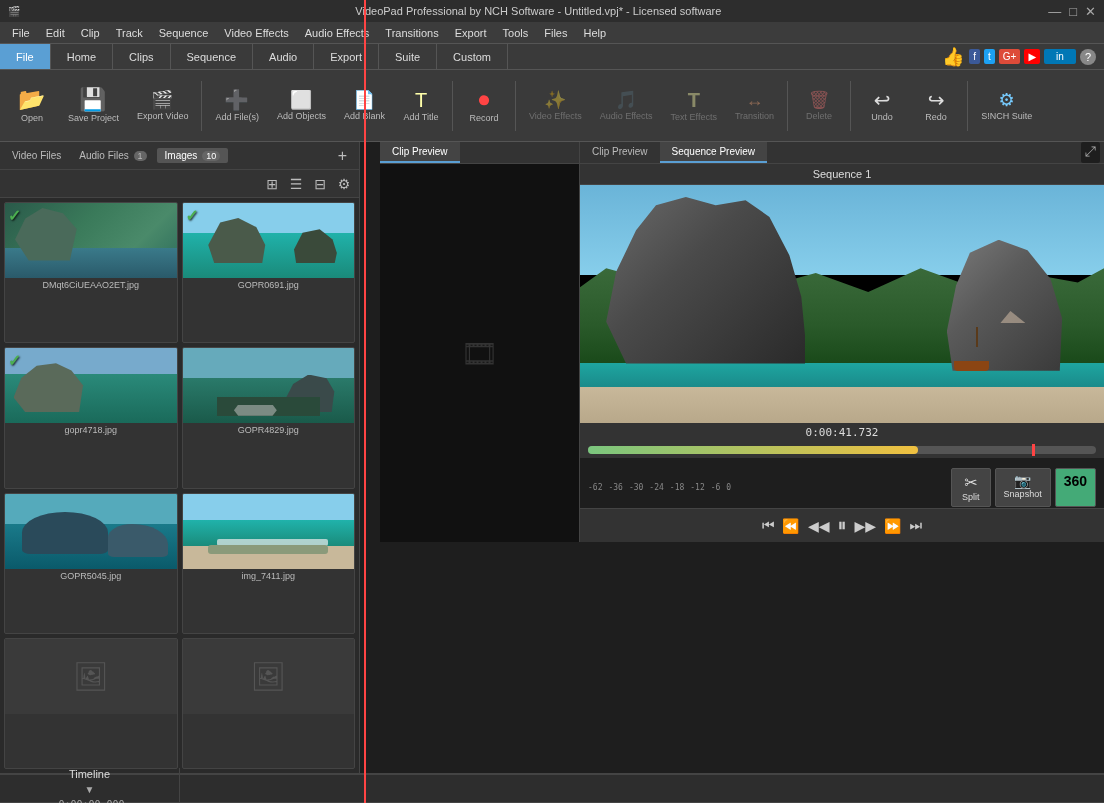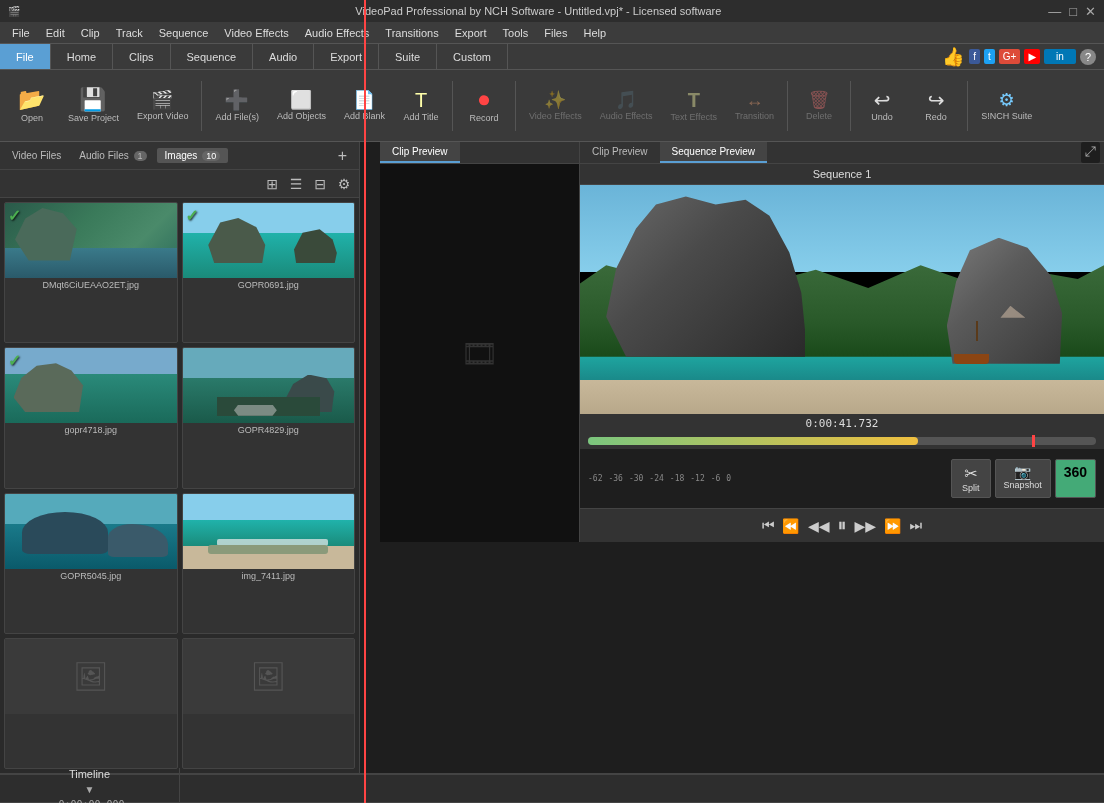--- a/index.html
+++ b/index.html
@@ -57,21 +57,21 @@
     .seq-title { background: #333; padding: 4px 12px; font-size: 11px; color: #ddd; text-align: center; border-bottom: 1px solid #444; }
     .seq-video { flex: 1; background: #000; position: relative; overflow: hidden; }
     .expand-btn { position: absolute; top: 4px; right: 4px; color: #aaa; cursor: pointer; font-size: 14px; background: rgba(0,0,0,0.4); border-radius: 2px; padding: 1px 4px; }
     .timecode { text-align: center; background: #333; padding: 3px; font-size: 11px; color: #ddd; font-family: monospace; }
     .playback-controls { background: #333; padding: 4px; display: flex; align-items: center; justify-content: center; gap: 4px; border-top: 1px solid #444; }
     .pb-btn { color: #ccc; cursor: pointer; font-size: 14px; padding: 2px; }
     .progress-bar-area { background: #333; padding: 4px 8px; }
     .progress-track { height: 8px; background: #555; border-radius: 4px; position: relative; }
     .progress-fill { height: 100%; background: linear-gradient(90deg, #7bc67e, #f0c040); border-radius: 4px; width: 65%; }
     .progress-marker { position: absolute; right: 12%; top: -2px; width: 3px; height: 12px; background: #ff4444; }
-    .db-meter { display: flex; align-items: center; gap: 4px; padding: 10px 8px; }
+    .db-meter { display: flex; align-items: center; gap: 4px; padding: 1px 8px; margin-top: 9px; }
     .db-labels { display: flex; gap: 6px; font-size: 8px; color: #888; font-family: monospace; }
     .right-controls { display: flex; gap: 4px; }
     .split-btn { background: #444; border: 1px solid #555; color: #ddd; padding: 4px 10px; font-size: 10px; cursor: pointer; border-radius: 2px; display: flex; flex-direction: column; align-items: center; }
     .snap-btn { background: #444; border: 1px solid #555; color: #ddd; padding: 4px 8px; font-size: 10px; cursor: pointer; border-radius: 2px; display: flex; flex-direction: column; align-items: center; }
     .vr-btn { background: #4a7; border: 1px solid #555; color: #000000; padding: 4px 8px; font-size: 16px; font-weight: bold; cursor: pointer; border-radius: 2px; display: flex; flex-direction: column; align-items: center; }
 
     
     #timeline { height: 250px; background: #1e1e1e; border-top: 2px solid #444; display: flex; flex-direction: column; }
     #timeline-header { height: 28px; background: #2d2d2d; display: flex; align-items: center; border-bottom: 1px solid #444; }
     #timeline-label { width: 180px; min-width: 180px; padding: 0 8px; display: flex; align-items: center; gap: 4px; font-size: 11px; color: #ddd; border-right: 1px solid #444; flex-direction: column; }

